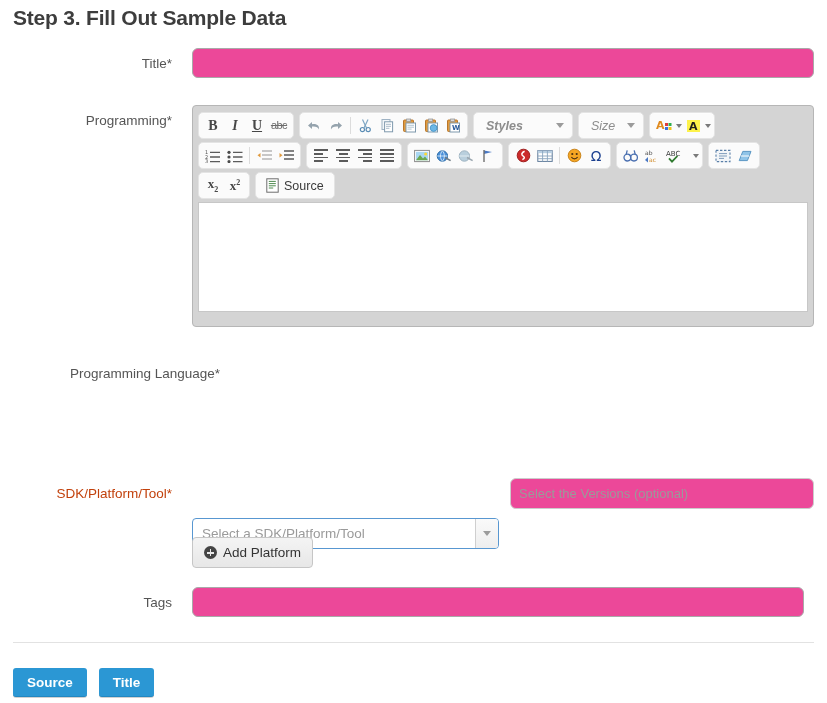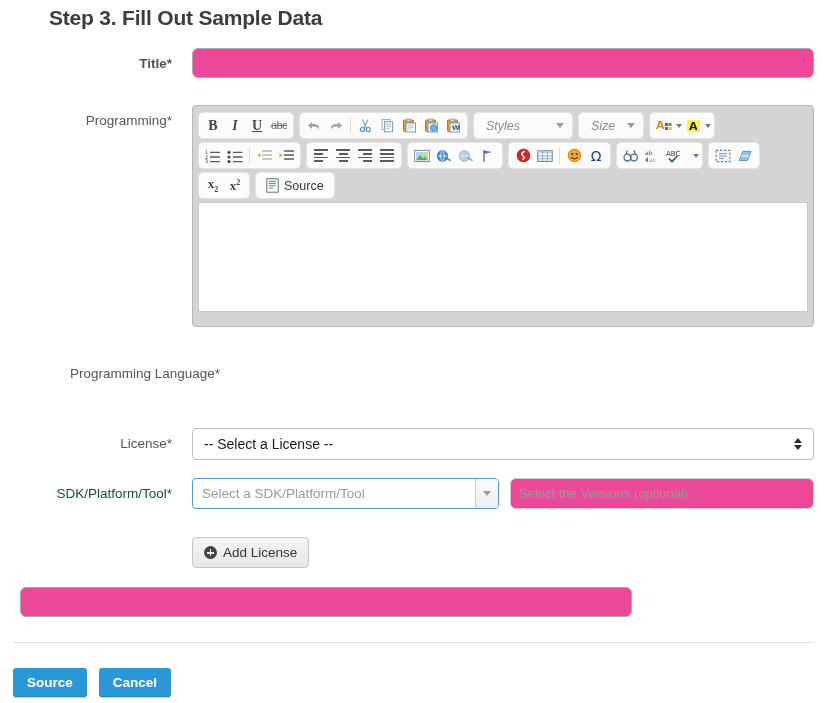--- a/index.html
+++ b/index.html
@@ -22,21 +22,21 @@
 
   
   .row { position: absolute; display: flex; }
   .ctrl-label {
     font-size: 13.5px; color: #555555; text-align: right;
     line-height: 17px; padding-top: 7px;
   }
 
   
   .row-title { left: 0; top: 48px; width: 827px; }
-  .row-title .ctrl-label { width: 172px; font-weight: bold; }
+  .row-title .ctrl-label { width: 172px; }
   .txt-input {
     height: 30px; border: 1px solid #a9a9a9; background: #ec4899;
     border-radius: 6px; font-size: 13px; color: #333; padding: 4px 8px;
     outline: none; font-family: "Liberation Sans", sans-serif;
   }
   .title-input { margin-left: 20px; width: 622px; }
 
   
   .row-desc { left: 0; top: 105px; width: 827px; }
   .row-desc .ctrl-label { width: 172px; }
@@ -56,21 +56,21 @@
     width: 22px; height: 22px; display: flex; align-items: center; justify-content: center;
     border-radius: 3px; font-size: 13px; color: #474747; cursor: pointer;
     position: relative; line-height: 1;
   }
   .tb-sep { width: 1px; height: 17px; background: #dcdcdc; margin: 0 3px; }
   .tb-combo {
     display: flex; align-items: center; justify-content: space-between;
     height: 23px; padding: 0 5px 0 9px; border-radius: 3px; cursor: pointer;
     font-size: 12.5px; font-style: italic; color: #8d8d8d;
   }
-  .combo-styles { width: 92px; }
+  .combo-styles { width: 92px; font-weight: bold; }
   .combo-size { width: 58px; text-align: right; }
   .caret-dn {
     width: 0; height: 0; border-left: 4px solid transparent; border-right: 4px solid transparent;
     border-top: 5px solid #9b9b9b; margin-left: 6px;
   }
   .caret-sm {
     width: 0; height: 0; border-left: 3px solid transparent; border-right: 3px solid transparent;
     border-top: 4px solid #7a7a7a; margin-left: 1px;
   }
   .src-btn {
@@ -98,21 +98,21 @@
   .tri-up { width:0;height:0;border-left:4px solid transparent;border-right:4px solid transparent;border-bottom:5px solid #2b2b2b; }
   .tri-dn { width:0;height:0;border-left:4px solid transparent;border-right:4px solid transparent;border-top:5px solid #2b2b2b; }
 
   
   .row-sdk { left: 0; top: 478px; width: 827px; }
   .row-sdk .ctrl-label { width: 172px; }
   .select2 {
     margin-left: 20px; width: 307px; height: 31px;
     border: 1px solid #5897d1; border-radius: 4px; background: #ffffff;
     display: flex; align-items: center; justify-content: space-between;
-    font-size: 13.5px; color: #9a9a9a; cursor: pointer; overflow: hidden;
+    font-size: 13.5px; color: #9a9a9a; cursor: pointer; overflow: hidden; margin-top: 40px;
   }
   .select2 .s2-text { padding-left: 9px; }
   .s2-arrow {
     width: 23px; height: 29px; border-left: 1px solid #cfcfcf;
     background: linear-gradient(#fafafa, #eeeeee);
     display: flex; align-items: center; justify-content: center;
   }
   .tri-dn-gray { width:0;height:0;border-left:4px solid transparent;border-right:4px solid transparent;border-top:5px solid #9c9c9c; }
   .versions-input { margin-left: 11px; width: 304px; height: 31px; border: 1px solid #cccccc; }
   .versions-input::placeholder { color: #9a9a9a; }
@@ -158,21 +158,21 @@
   .g-sub, .g-sup { font-family: "Liberation Serif", serif; font-weight: bold; font-size: 13px; }
   .g-sub sub, .g-sup sup { font-size: 8px; }
   .align { display: flex; flex-direction: column; gap: 2px; width: 14px; }
   .align i { display: block; height: 1.6px; background: #5b5b5b; }
 </style>
 </head>
 <body>
 
 <div class="page">
 
-  <div class="page-title" style="color: rgb(61, 61, 61); margin-left: 36px;">Step 3. Fill Out Sample Data</div>
+  <div class="page-title" style="color: rgb(61, 61, 61);">Step 3. Fill Out Sample Data</div>
 
   <div class="row row-title">
     <div class="ctrl-label" style="color: rgb(85, 85, 85);">Title*</div>
     <input class="txt-input title-input" type="text" placeholder="" style="">
   </div>
 
   <div class="row row-desc">
     <div class="ctrl-label" style="color: rgb(85, 85, 85);">Programming*</div>
 
     <div class="editor">
@@ -470,51 +470,42 @@
 
       <div class="editor-body"></div>
       <div class="editor-footer"></div>
     </div>
   </div>
 
   <div class="row row-lang">
     <div class="ctrl-label" style="color: rgb(85, 85, 85);">Programming Language*</div>
   </div>
 
-  <div class="row row-lic">
-    <div class="ctrl-label" style="color: rgb(85, 85, 85);">License*</div>
-    <div class="nat-select">
-      <span>-- Select a License --</span>
-      <span class="nat-arrows">
-        <span class="tri-up"></span>
-          <span class="tri-dn"></span>
-      </span>
-    </div>
-  </div>
 
   <div class="row row-sdk">
-    <div class="ctrl-label" style="color: #14532d;">SDK/Platform/Tool*</div>
+    <div class="ctrl-label" style="color: #c2410c;">SDK/Platform/Tool*</div>
     <div class="select2">
       <span class="s2-text">Select a SDK/Platform/Tool</span>
       <span class="s2-arrow">
           <span class="tri-dn-gray"></span>
         </span>
     </div>
     <input class="txt-input versions-input" type="text" placeholder="Select the Versions (optional)" style="">
   </div>
 
   <div class="row-add row">
     <div class="btn-default">
       <span class="plus-circle"></span>
-      <span>Add License</span>
+      <span>Add Platform</span>
     </div>
   </div>
 
   <div class="row row-tags">
+    <div class="ctrl-label" style="color: rgb(85, 85, 85);">Tags</div>
     <input class="txt-input tags-input" type="text" placeholder="" style="">
   </div>
 
   <div class="divider" style="background: rgb(226, 226, 226);"></div>
   <div class="footer-btns">
     <button class="btn-primary" id="submit-btn" style="background: rgb(43, 151, 212); border-bottom: 1px solid rgb(35, 135, 192);">Source</button>
-    <button class="btn-primary" id="cancel-btn" style="background: rgb(43, 151, 212); border-bottom: 1px solid rgb(35, 135, 192);">Cancel</button>
+    <button class="btn-primary" id="cancel-btn" style="background: rgb(43, 151, 212); border-bottom: 1px solid rgb(35, 135, 192);">Title</button>
   </div>
 </div>
 
 </body></html>

